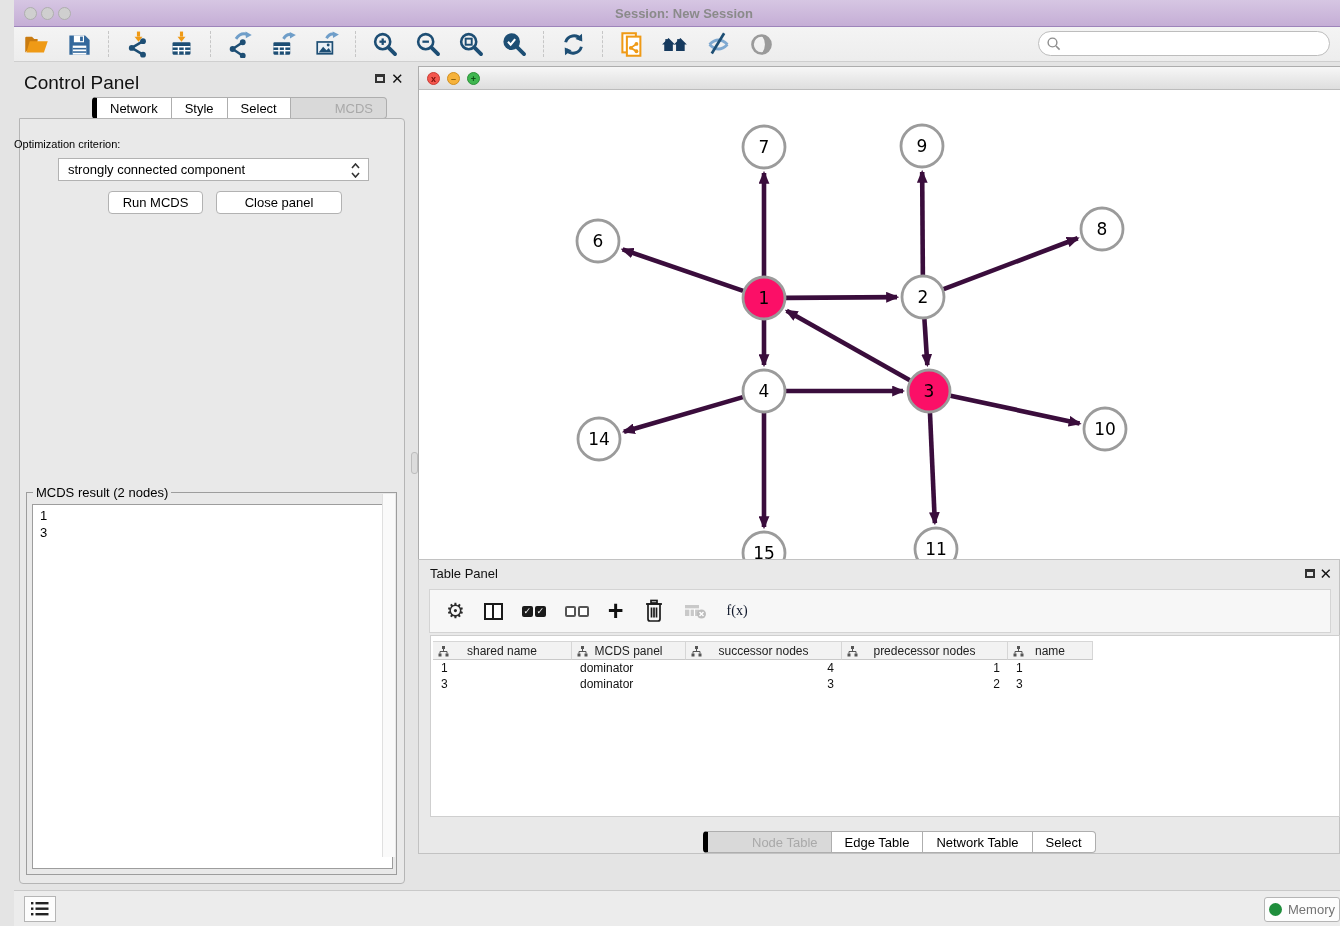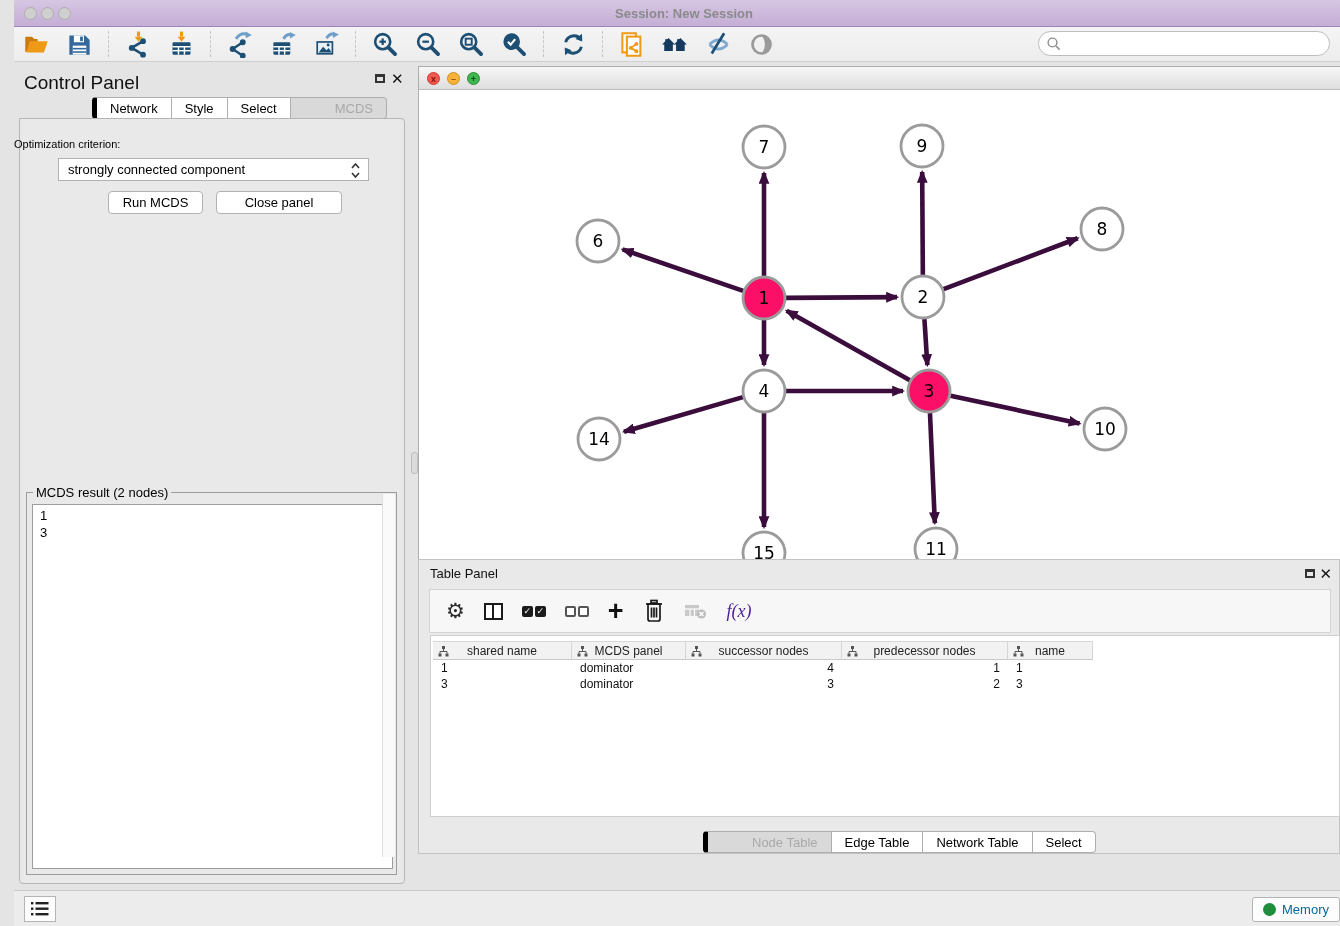--- a/index.html
+++ b/index.html
@@ -77,39 +77,39 @@
   #tp-toolbar { position:absolute; left:10px; top:29px; width:902px; height:44px; background:#f7f7f7;
     border:1px solid #d4d4d4; display:flex; align-items:center; padding-left:16px; gap:19px; }
   .tpi { display:flex; align-items:center; justify-content:center; height:28px; }
   #gear-icon { font-size:21px; color:#2b2b2b; line-height:24px; }
   #cols-icon { width:19px; height:17px; border:2px solid #1b1b1b; background:#fff; position:relative; }
   #cols-icon:before { content:""; position:absolute; left:6px; top:0; width:2px; height:13px; background:#1b1b1b; }
   .cbx { width:11px; height:11px; border-radius:2px; display:inline-block; }
   .cbx.on  { background:#1b1b1b; color:#fff; font-size:9px; font-weight:700; text-align:center; line-height:11px; }
   .cbx.off { border:2px solid #555; background:#fff; }
   #plus-icon { font-size:27px; font-weight:700; color:#111; line-height:24px; }
-  #fx-icon { font-family:"Liberation Serif","DejaVu Serif",serif; font-style:italic; font-size:18px; color:#4c1d95; }
+  #fx-icon { font-family:"Liberation Serif","DejaVu Serif",serif; font-size:14px; color:#0f172a; }
   #table-body { position:absolute; left:11px; top:75px; width:910px; height:182px; background:#fff; border:1px solid #cfcfcf; }
   #table-header { position:absolute; left:2px; top:5px; height:19px; display:flex; }
   .th-cell { height:19px; background:#f2f2f2; border-right:1px solid #d6d6d6; border-top:1px solid #d6d6d6;
     border-bottom:1px solid #c9c9c9; display:flex; align-items:center; justify-content:center; gap:5px;
     font-size:12px; color:#222; position:relative; }
   .th-cell .sorticon { position:absolute; left:5px; top:4px; }
   #table-rows { position:absolute; left:2px; top:24px; }
   .t-row { display:flex; height:16px; }
   .t-cell { font-size:12px; color:#111; line-height:16px; padding:0 8px; white-space:nowrap; overflow:hidden; }
   #tp-tabs { position:absolute; left:284px; top:271px; display:flex; }
 
   
   #statusbar { left:0; top:890px; width:1340px; height:36px; background:#ececec; border-top:1px solid #c9c9c9; }
   #list-btn { position:absolute; left:10px; top:5px; width:32px; height:26px; background:#fdfdfd;
     border:1px solid #b5b5b5; display:flex; align-items:center; justify-content:center; }
-  #memory-btn { position:absolute; right:14px; top:6px; width:88px; height:25px; background:#fdfdfd;
+  #memory-btn { position:absolute; right:14px; top:6px; width:76px; height:25px; background:#fdfdfd;
     border:1px solid #b5b5b5; border-radius:3px; display:flex; align-items:center; justify-content:center; gap:6px;
-    font-size:13px; color:#0369a1;text-align:right; }
+    font-size:13px; color:#737373;text-align:right; }
   #memory-dot { width:13px; height:13px; border-radius:50%; background:#1f8e3c; }
 </style>
 </head>
 <body>
 
 <div class="abs" id="titlebar">
   <span class="tl-dot" style="left:10px"></span>
   <span class="tl-dot" style="left:27px"></span>
   <span class="tl-dot" style="left:44px"></span>
   <div id="titlebar-title">Session: New Session</div>

